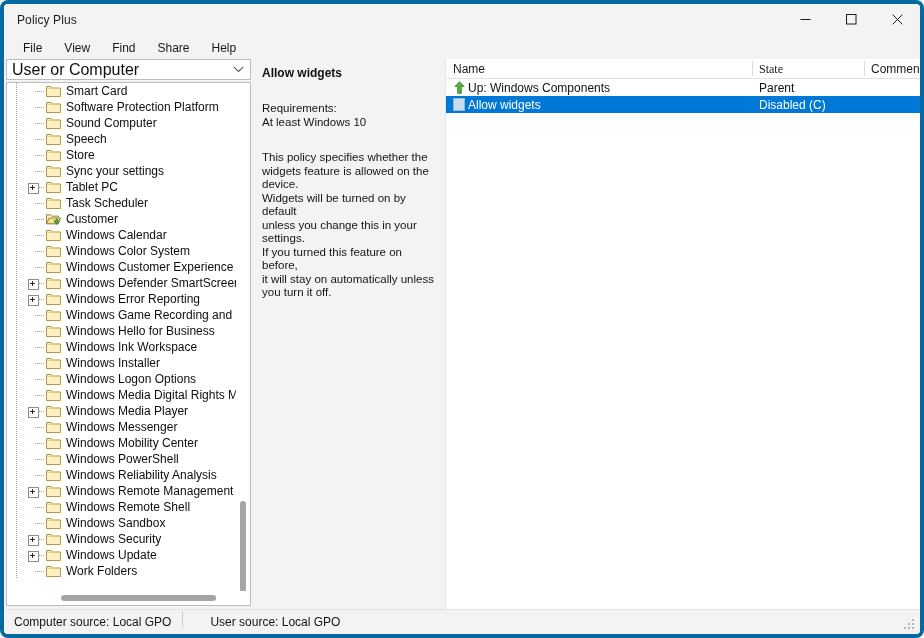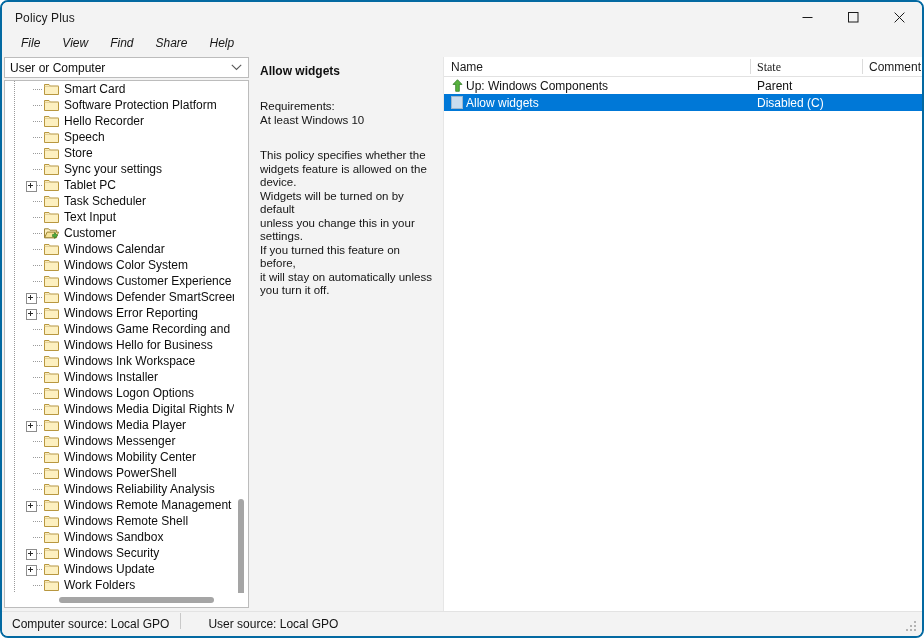--- a/index.html
+++ b/index.html
@@ -8,21 +8,21 @@
     width: 924px; height: 638px;
     background: #ffffff;
     font-family: "Liberation Sans", sans-serif;
     overflow: hidden;
   }
 
   #app-window {
     position: relative;
     width: 924px; height: 638px;
     background: #f3f3f3;
-    border: 2px solid #0369a1;
+    border: 4px solid #0369a1;
     border-radius: 8px;
     overflow: hidden;
     display: flex;
     flex-direction: column;
   }
 
   
   #titlebar {
     height: 31px;
     flex: 0 0 31px;
@@ -48,25 +48,24 @@
     display: flex; align-items: center; justify-content: center;
     cursor: default;
   }
   .win-btn svg { display: block; }
 
   
   #menubar {
     height: 24px;
     flex: 0 0 24px;
     display: flex;
-    align-items: flex-start;
+    align-items: flex-end;
     padding-left: 8px;
     background: #f3f3f3;
     gap: 0px;
-    font-style: italic;
   }
   .menu-item {
     font-size: 12px;
     color: #171717;
     padding: 3px 11px 4px 11px;
     cursor: default;
     border-radius: 3px;
   }
 
   
@@ -94,21 +93,21 @@
     flex: 0 0 21px;
     background: #ffffff;
     border: 1px solid #bcbcbc;
     display: flex;
     align-items: center;
     position: relative;
     margin: 0 2px 2px 0;
     cursor: default;
   }
   #scope-combo .combo-value {
-    font-size: 12px;
+    font-size: 16px;
     color: #0f0f0f;
     padding-left: 5px;
     text-align: right;
   }
   #scope-combo .combo-arrow {
     position: absolute;
     right: 6px; top: 0; bottom: 0;
     display: flex; align-items: center;
   }
 
@@ -414,21 +413,21 @@
             </div>
             <div class="tree-row">
               <div class="tree-indent"></div>
               <div class="expander"></div>
               <div class="folder-icon">
                 <svg width="15" height="12" viewBox="0 0 15 12">
                   <path d="M0.5 1.5 L5 1.5 L6.3 3 L14.5 3 L14.5 11.5 L0.5 11.5 Z" fill="#fdf0c0" stroke="#b8973f" stroke-width="1"></path>
                   <path d="M0.5 3.4 L14.5 3.4" stroke="#d9c48a" stroke-width="0.8"></path>
                 </svg>
               </div>
-              <span class="tree-label">Hello Recorder</span>
+              <span class="tree-label">Sound Computer</span>
             </div>
             <div class="tree-row">
               <div class="tree-indent"></div>
               <div class="expander"></div>
               <div class="folder-icon">
                 <svg width="15" height="12" viewBox="0 0 15 12">
                   <path d="M0.5 1.5 L5 1.5 L6.3 3 L14.5 3 L14.5 11.5 L0.5 11.5 Z" fill="#fdf0c0" stroke="#b8973f" stroke-width="1"></path>
                   <path d="M0.5 3.4 L14.5 3.4" stroke="#d9c48a" stroke-width="0.8"></path>
                 </svg>
               </div>
@@ -473,31 +472,20 @@
             <div class="tree-row">
               <div class="tree-indent"></div>
               <div class="expander"></div>
               <div class="folder-icon">
                 <svg width="15" height="12" viewBox="0 0 15 12">
                   <path d="M0.5 1.5 L5 1.5 L6.3 3 L14.5 3 L14.5 11.5 L0.5 11.5 Z" fill="#fdf0c0" stroke="#b8973f" stroke-width="1"></path>
                   <path d="M0.5 3.4 L14.5 3.4" stroke="#d9c48a" stroke-width="0.8"></path>
                 </svg>
               </div>
               <span class="tree-label">Task Scheduler</span>
-            </div>
-            <div class="tree-row">
-              <div class="tree-indent"></div>
-              <div class="expander"></div>
-              <div class="folder-icon">
-                <svg width="15" height="12" viewBox="0 0 15 12">
-                  <path d="M0.5 1.5 L5 1.5 L6.3 3 L14.5 3 L14.5 11.5 L0.5 11.5 Z" fill="#fdf0c0" stroke="#b8973f" stroke-width="1"></path>
-                  <path d="M0.5 3.4 L14.5 3.4" stroke="#d9c48a" stroke-width="0.8"></path>
-                </svg>
-              </div>
-              <span class="tree-label">Text Input</span>
             </div>
             <div class="tree-row">
               <div class="tree-indent"></div>
               <div class="expander"></div>
               <div class="folder-icon">
                 <svg width="15" height="12" viewBox="0 0 15 12">
                   <path d="M0.5 1.8 L4.6 1.8 L5.9 3.2 L12.6 3.2 L12.6 10.6 L0.5 10.6 Z" fill="#fdf0c0" stroke="#9b8436" stroke-width="1"></path>
                   <path d="M3.1 5.1 L14.6 5.1 L12.1 10.8 L0.6 10.8 Z" fill="#f7e39a" stroke="#9b8436" stroke-width="1"></path>
                   <path d="M8.6 7.4 L10.6 7.4 L10.6 5.6 L13.4 8.5 L10.6 11.4 L10.6 9.6 L8.6 9.6 Z" fill="#4fae3f" stroke="#2f7a24" stroke-width="0.7"></path>
                 </svg>

